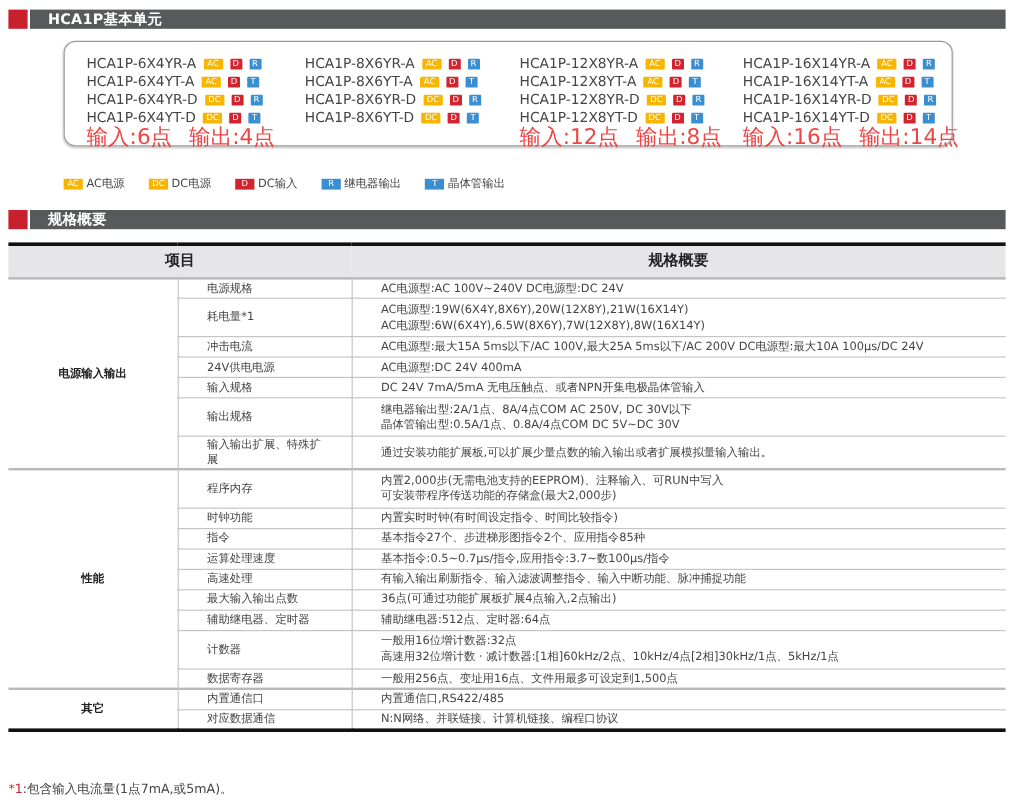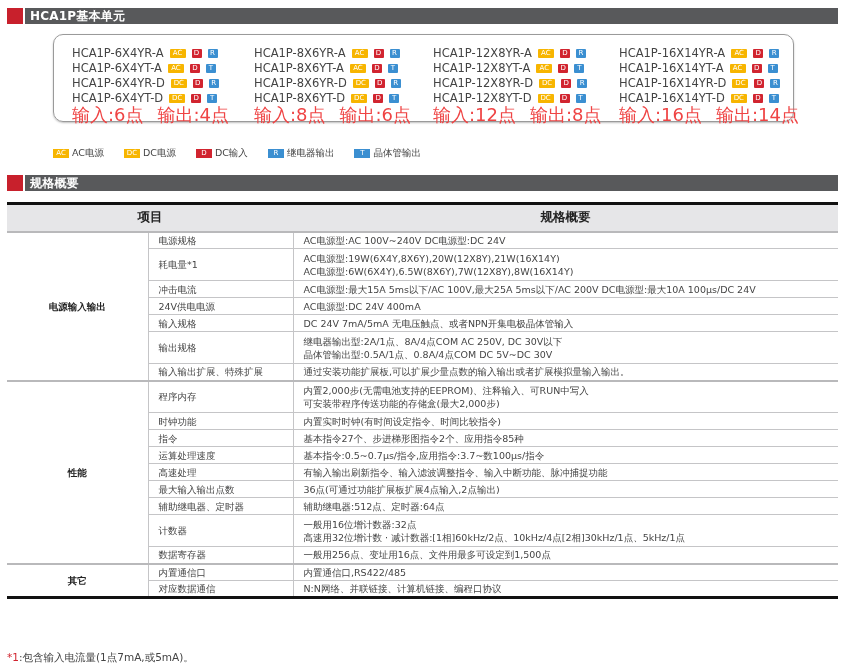--- a/index.html
+++ b/index.html
@@ -1,21 +1,21 @@
 <!DOCTYPE html>
 <html><head>
 <meta charset="utf-8">
 <style>
   * { box-sizing: border-box; margin: 0; padding: 0; }
   html, body { width: 846px; height: 671px; background: #ffffff; overflow: hidden; }
   body { font-family: "DejaVu Sans", "Liberation Sans", sans-serif; color: #333; position: relative; }
 
   .section-bar { position: absolute; left: 7px; width: 831px; height: 16px; display: flex; }
   .section-bar .mark { width: 16px; height: 16px; background: #c8202c; }
-  .section-bar .bar { flex: 1; margin-left: 2px; background: #58595b; color: #fff; font-weight: bold; font-size: 12px; line-height: 16px; padding-left: 5px; letter-spacing: 0.2px; }
+  .section-bar .bar { flex: 1; margin-left: 2px; background: #58595b; color: #fff; font-weight: bold; font-size: 12px; line-height: 16px; padding-left: 15px; letter-spacing: 0.2px; }
 
   .models-box { position: absolute; left: 53px; top: 34px; width: 741px; height: 88px; border: 1px solid #9a9a9a; border-radius: 10px; box-shadow: 0 1px 2px rgba(0,0,0,0.25); }
   .model-col { position: absolute; top: 11px; }
   .model-line { height: 15px; font-size: 11.5px; line-height: 15px; color: #444; white-space: nowrap; display: flex; align-items: center; }
   .model-line .mname { display: inline-block; }
   .badge { display: inline-block; height: 9px; font-size: 7px; line-height: 9px; color: #fff; text-align: center; margin-left: 6px; border-radius: 1px; }
   .badge.ac { background: #f7b500; width: 16px; }
   .badge.dc { background: #f7b500; width: 16px; }
   .badge.d { background: #d1242f; width: 10px; }
   .badge.r { background: #3b8fd1; width: 10px; }
@@ -25,21 +25,21 @@
 
   .legend { position: absolute; left: 53px; top: 147px; display: flex; align-items: center; font-size: 9.5px; color: #444; }
   .legend .item { display: flex; align-items: center; margin-right: 20px; }
   .legend .lb { display: inline-block; height: 9px; font-size: 7px; line-height: 9px; color: #fff; text-align: center; margin-right: 3px; }
   .legend .lb.ac, .legend .lb.dc { background: #f7b500; width: 16px; }
   .legend .lb.d { background: #d1242f; width: 16px; }
   .legend .lb.r, .legend .lb.t { background: #3b8fd1; width: 16px; }
 
   .spec-table { position: absolute; left: 7px; top: 202px; width: 831px; border-collapse: collapse; border-top: 3px solid #111; border-bottom: 3px solid #111; font-size: 9.5px; color: #444; }
   .spec-table th { background: #e6e6e8; height: 28px; font-size: 12.5px; font-weight: bold; color: #222; border-bottom: 2px solid #b9b9bb; }
-  .spec-table td { border-bottom: 1px solid #c5c5c7; padding: 0 10px; vertical-align: middle; line-height: 13px; }
+  .spec-table td { border-bottom: 1px solid #c5c5c7; padding: 0 24px; vertical-align: middle; line-height: 13px; }
   .spec-table td.cat { width: 141px; text-align: center; font-weight: bold; color: #222; border-right: 1px solid #c5c5c7; border-bottom: 2px solid #b9b9bb; }
   .spec-table td.item { width: 145px; border-right: 1px solid #c5c5c7; }
   .spec-table td.val { }
   .spec-table tr.h1 td { height: 17px; }
   .spec-table tr.h2 td.item, .spec-table tr.h2 td.val { height: 32px; }
   .spec-table tr.grp-end td { border-bottom: 2px solid #b9b9bb; }
 
   .footnote { position: absolute; left: 7px; top: 651px; font-size: 10.5px; color: #444; }
   .footnote .star { color: #d1242f; }
 </style>
@@ -97,21 +97,20 @@
         <span class="badge dc">DC</span>
         <span class="badge d">D</span>
         <span class="badge r">R</span>
       </div>
       <div class="model-line">
         <span class="mname">HCA1P-8X6YT-D</span>
         <span class="badge dc">DC</span>
         <span class="badge d">D</span>
         <span class="badge t">T</span>
       </div>
-      <div class="io-line"><span>输入:8点</span><span>输出:6点</span></div>
     </div>
   <div class="model-col" style="left:379px;">
       <div class="model-line">
         <span class="mname">HCA1P-12X8YR-A</span>
         <span class="badge ac">AC</span>
         <span class="badge d">D</span>
         <span class="badge r">R</span>
       </div>
       <div class="model-line">
         <span class="mname">HCA1P-12X8YT-A</span>

